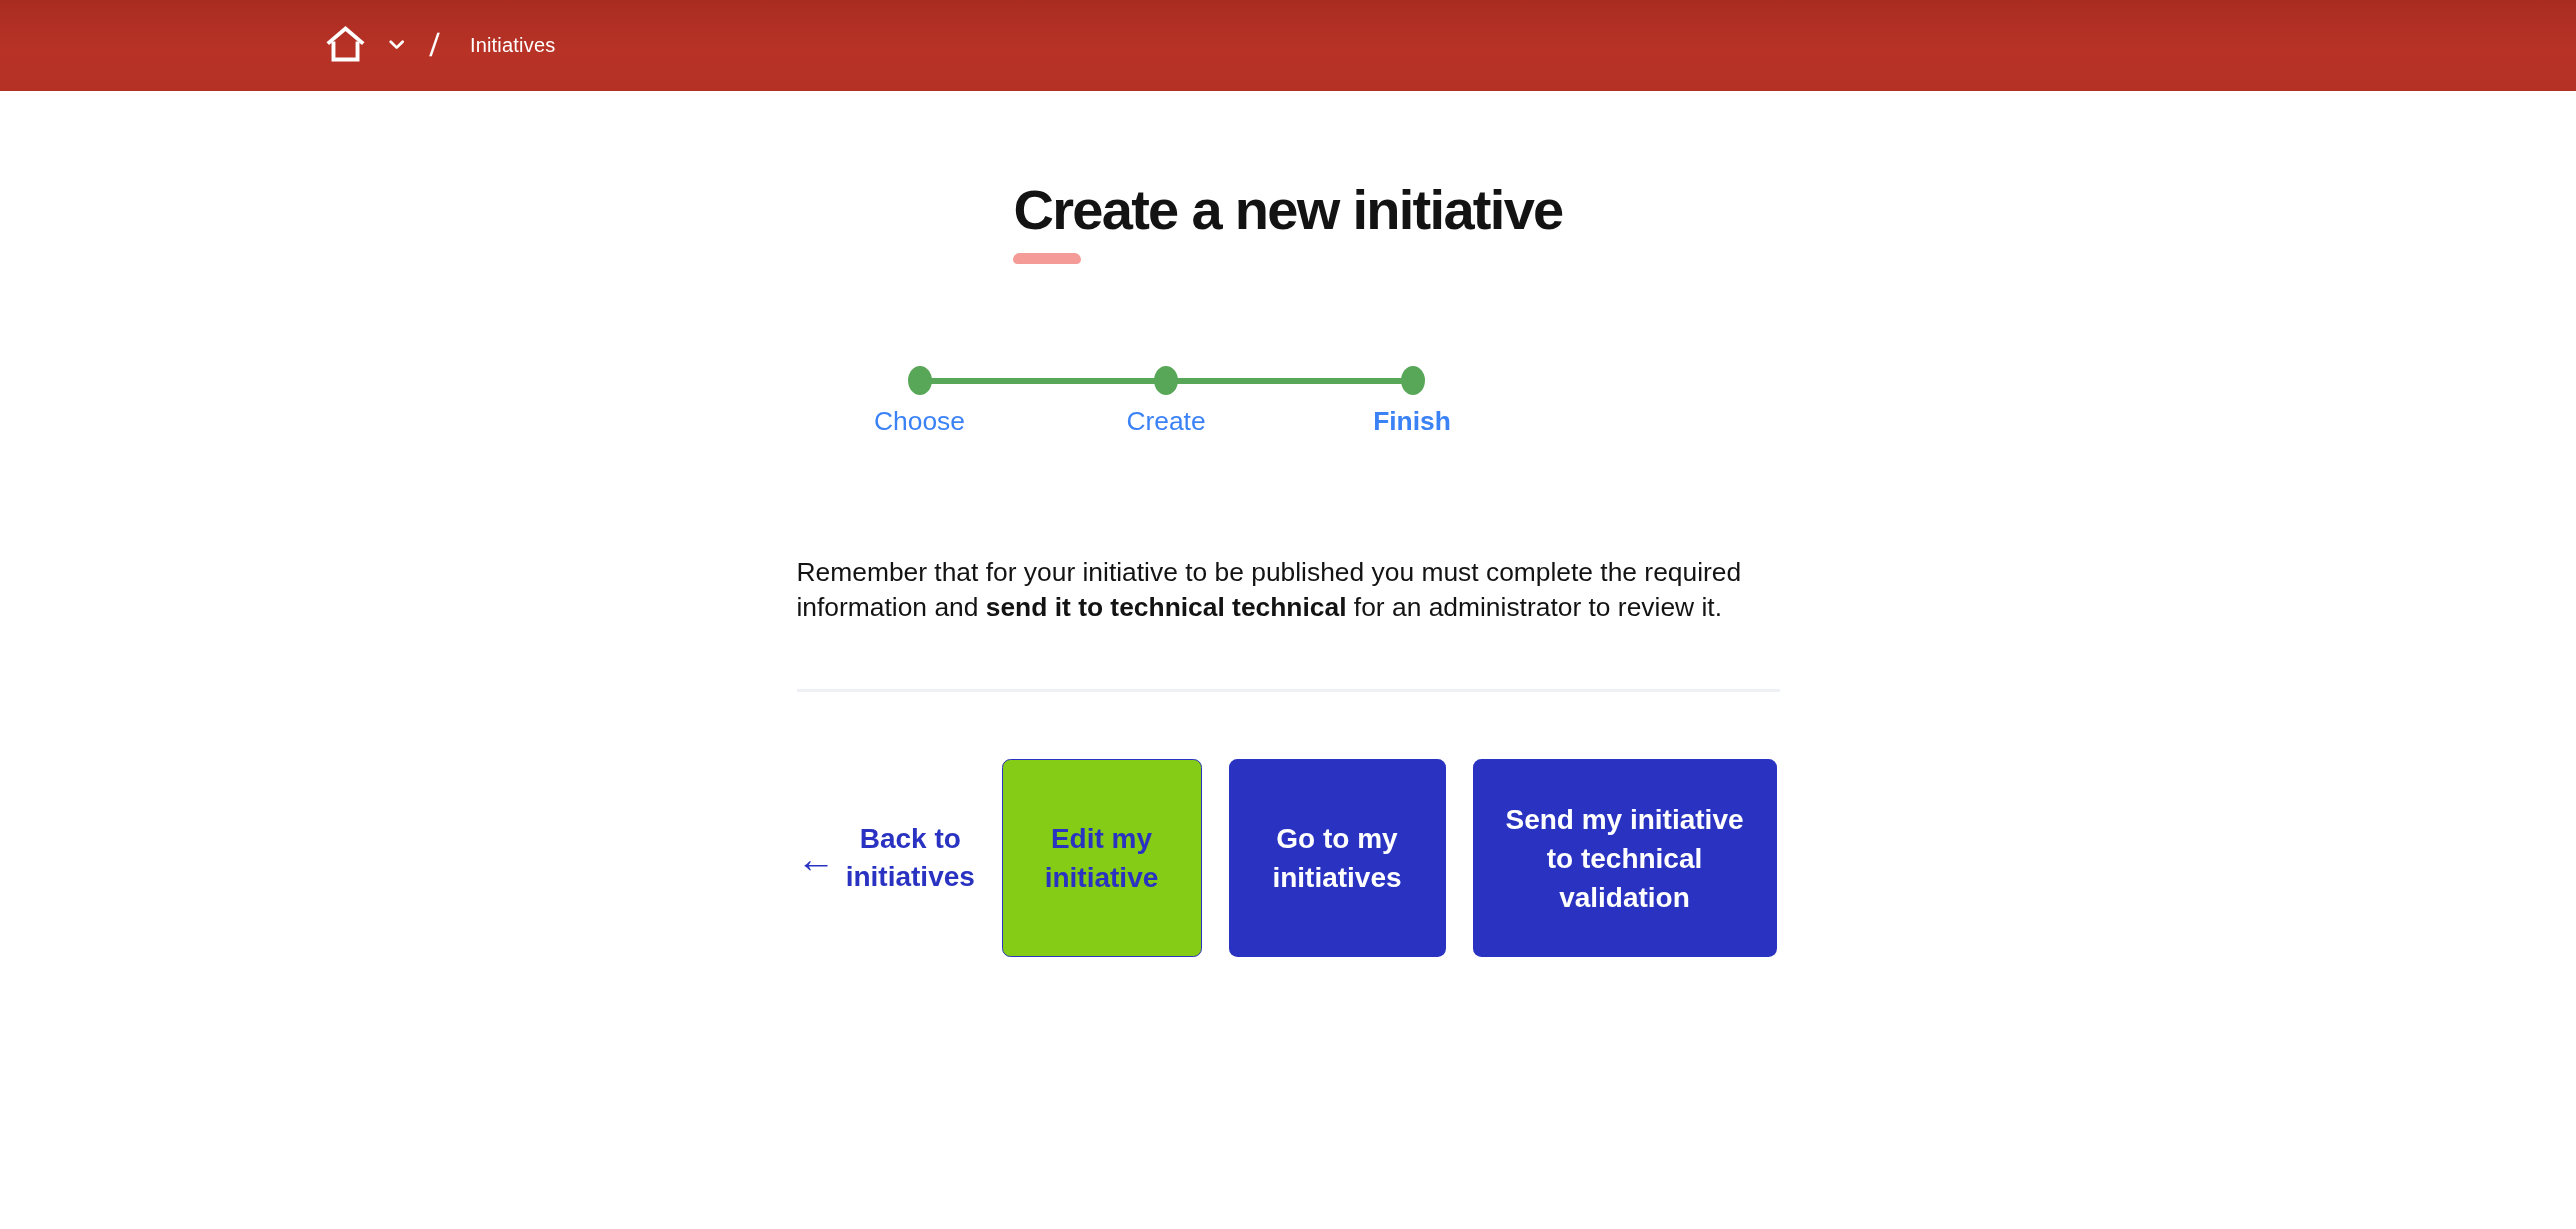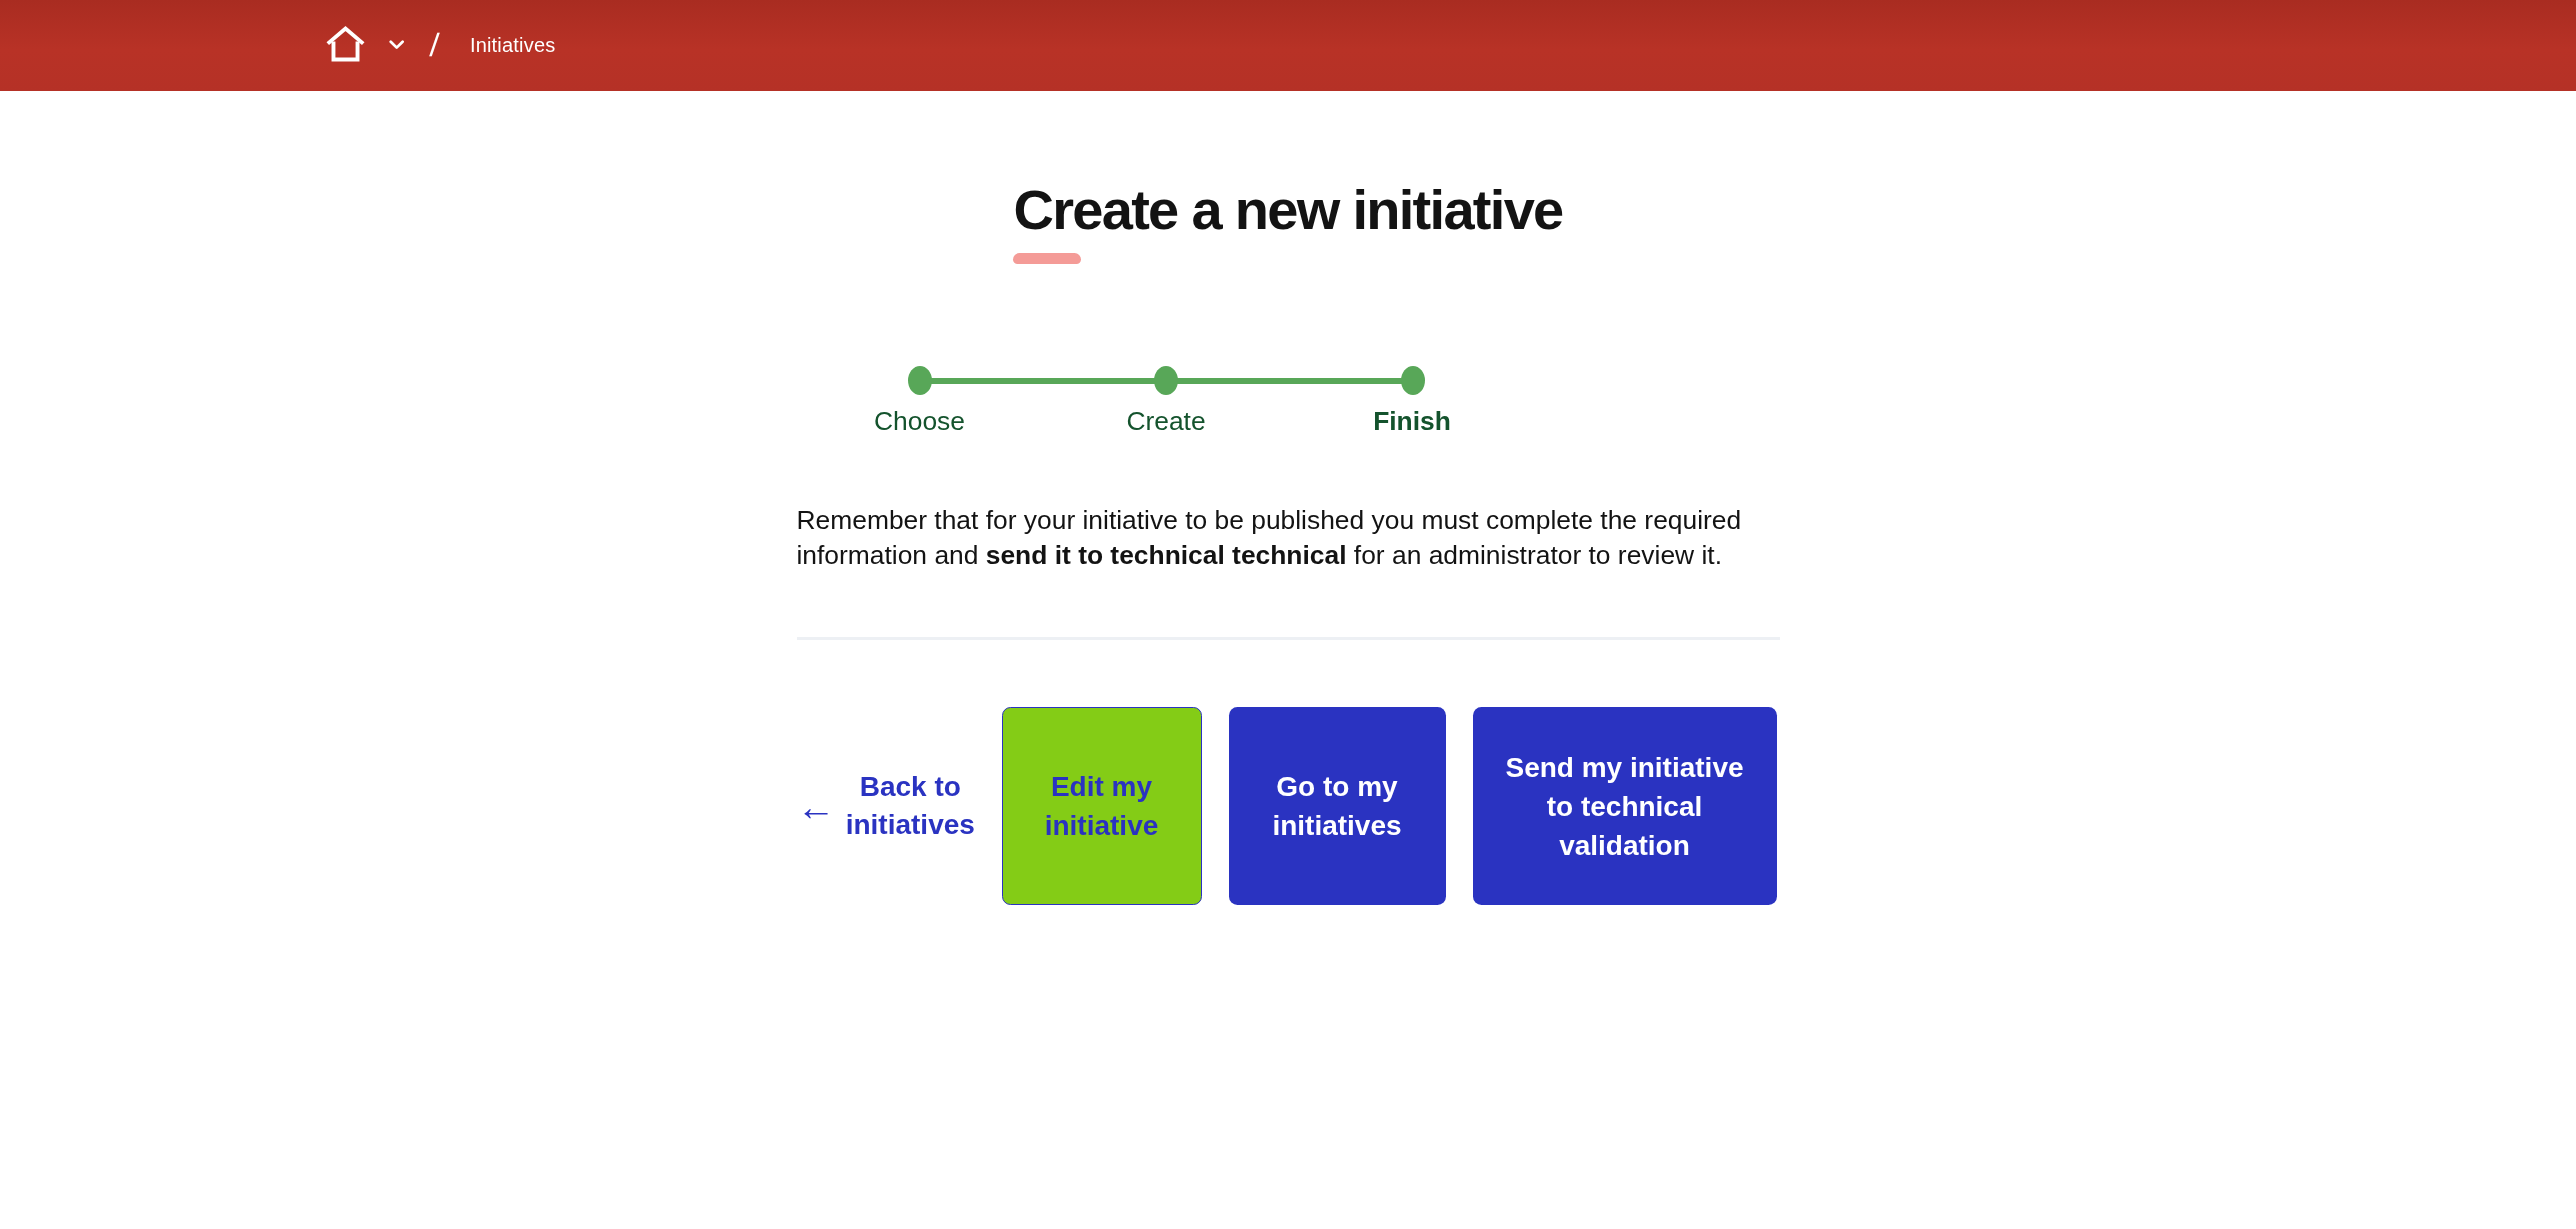--- a/index.html
+++ b/index.html
@@ -43,21 +43,21 @@
   }
   .step-dot {
     position:absolute; top:1.7px; width:24px; height:29px;
     background:#58a758; border-radius:50%;
   }
   .step-dot.d1 { left:111px; }
   .step-dot.d2 { left:357px; }
   .step-dot.d3 { left:604px; }
   .step-label {
     position:absolute; top:41px; width:205px; text-align:center;
-    font-size:26.4px; color:#14532d;
+    font-size:26.4px; color:#3b82f6;
   }
   .step-label.l1 { left:20.5px; }
   .step-label.l2 { left:267px; }
   .step-label.l3 { left:513px; font-weight:700; }
 
   
   .alert {
     margin-top:67px;
     background:#eef0f8; border-left:6.8px solid #2a33c1;
     padding:31px 29px 25.6px 29px;
@@ -66,21 +66,21 @@
   .alert-msg { font-size:26.4px; line-height:34px; color:#131313; }
   .alert-link {
     display:inline-flex; align-items:center; gap:8.5px;
     margin-top:3.4px; font-size:24px; line-height:31px; font-weight:700;
     color:#2a33c1; text-decoration:none; cursor:pointer;
   }
   .ext-icon { display:inline-block; }
 
   
   .reminder {
-    margin-top:44px; font-size:26.4px; line-height:35px; color:#131313;
+    margin-top:96px; font-size:26.4px; line-height:35px; color:#131313;
     white-space:pre-line; max-width:972px;
   }
   .reminder b { font-weight:700; }
 
   
   .divider { margin-top:64px; height:3.4px; width:100%; background:#edf0f4; border:none; }
 
   
   .actions { margin-top:67px; display:flex; align-items:center; }
   .back-link {

